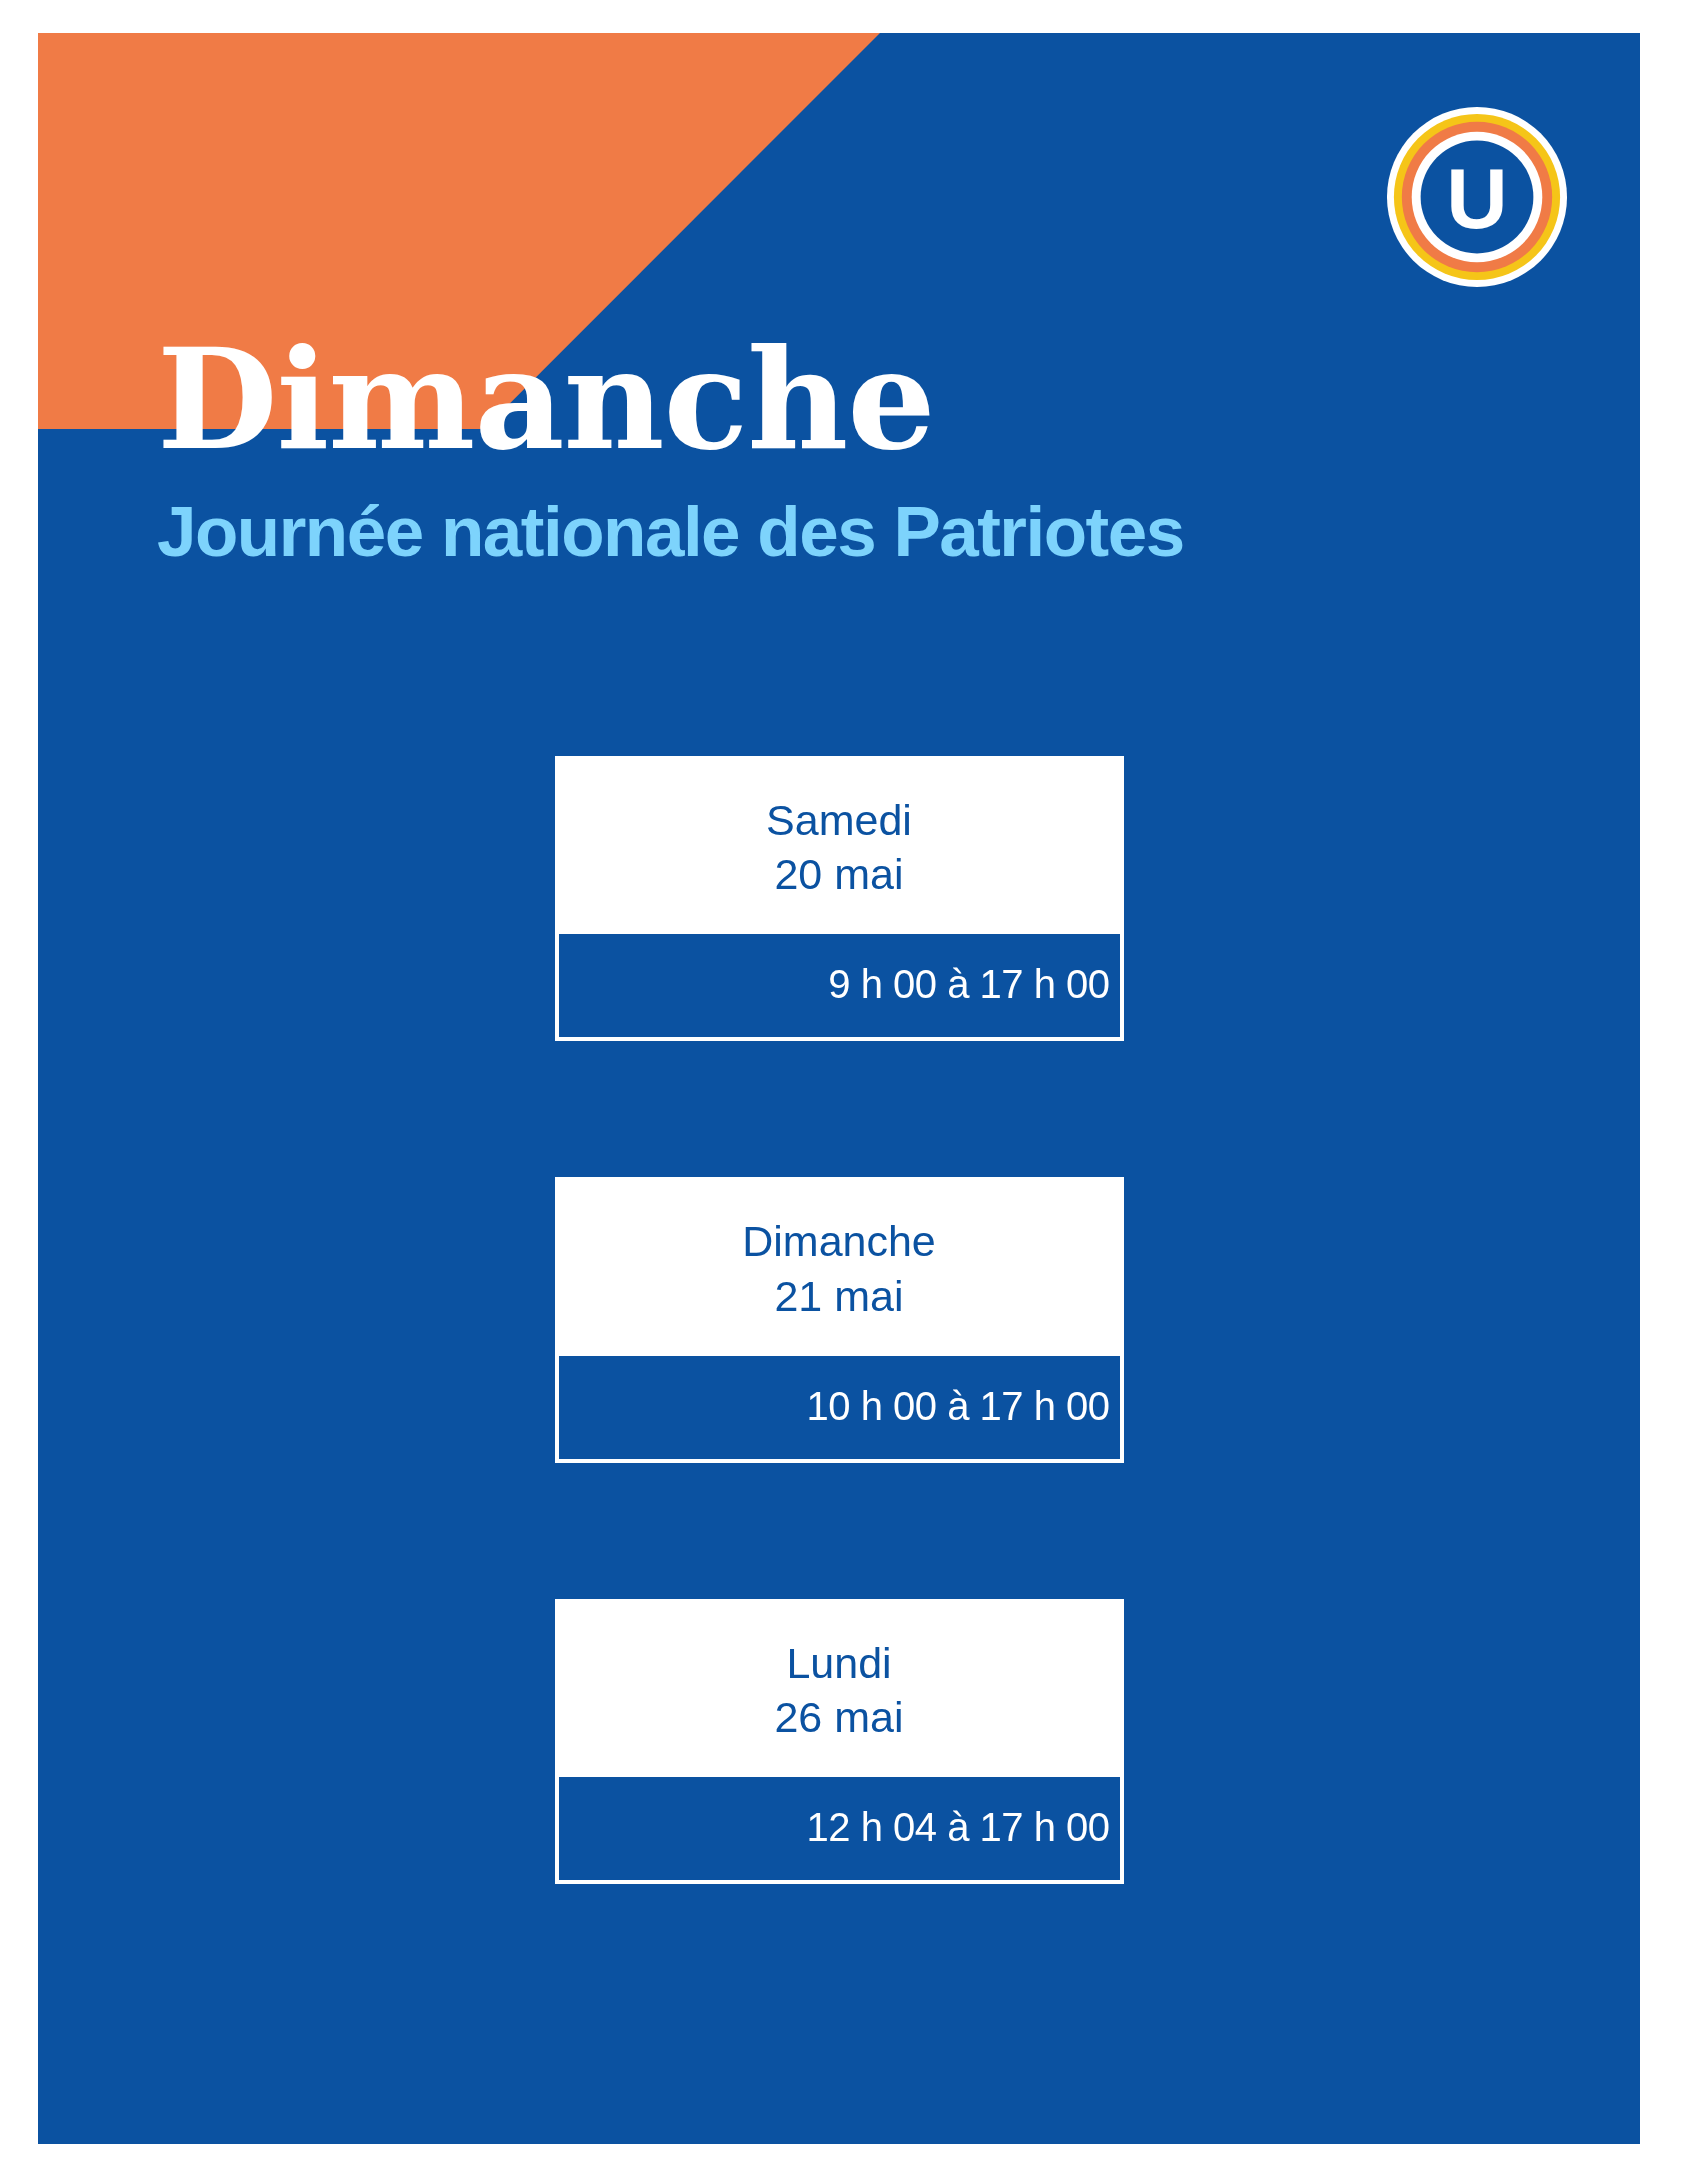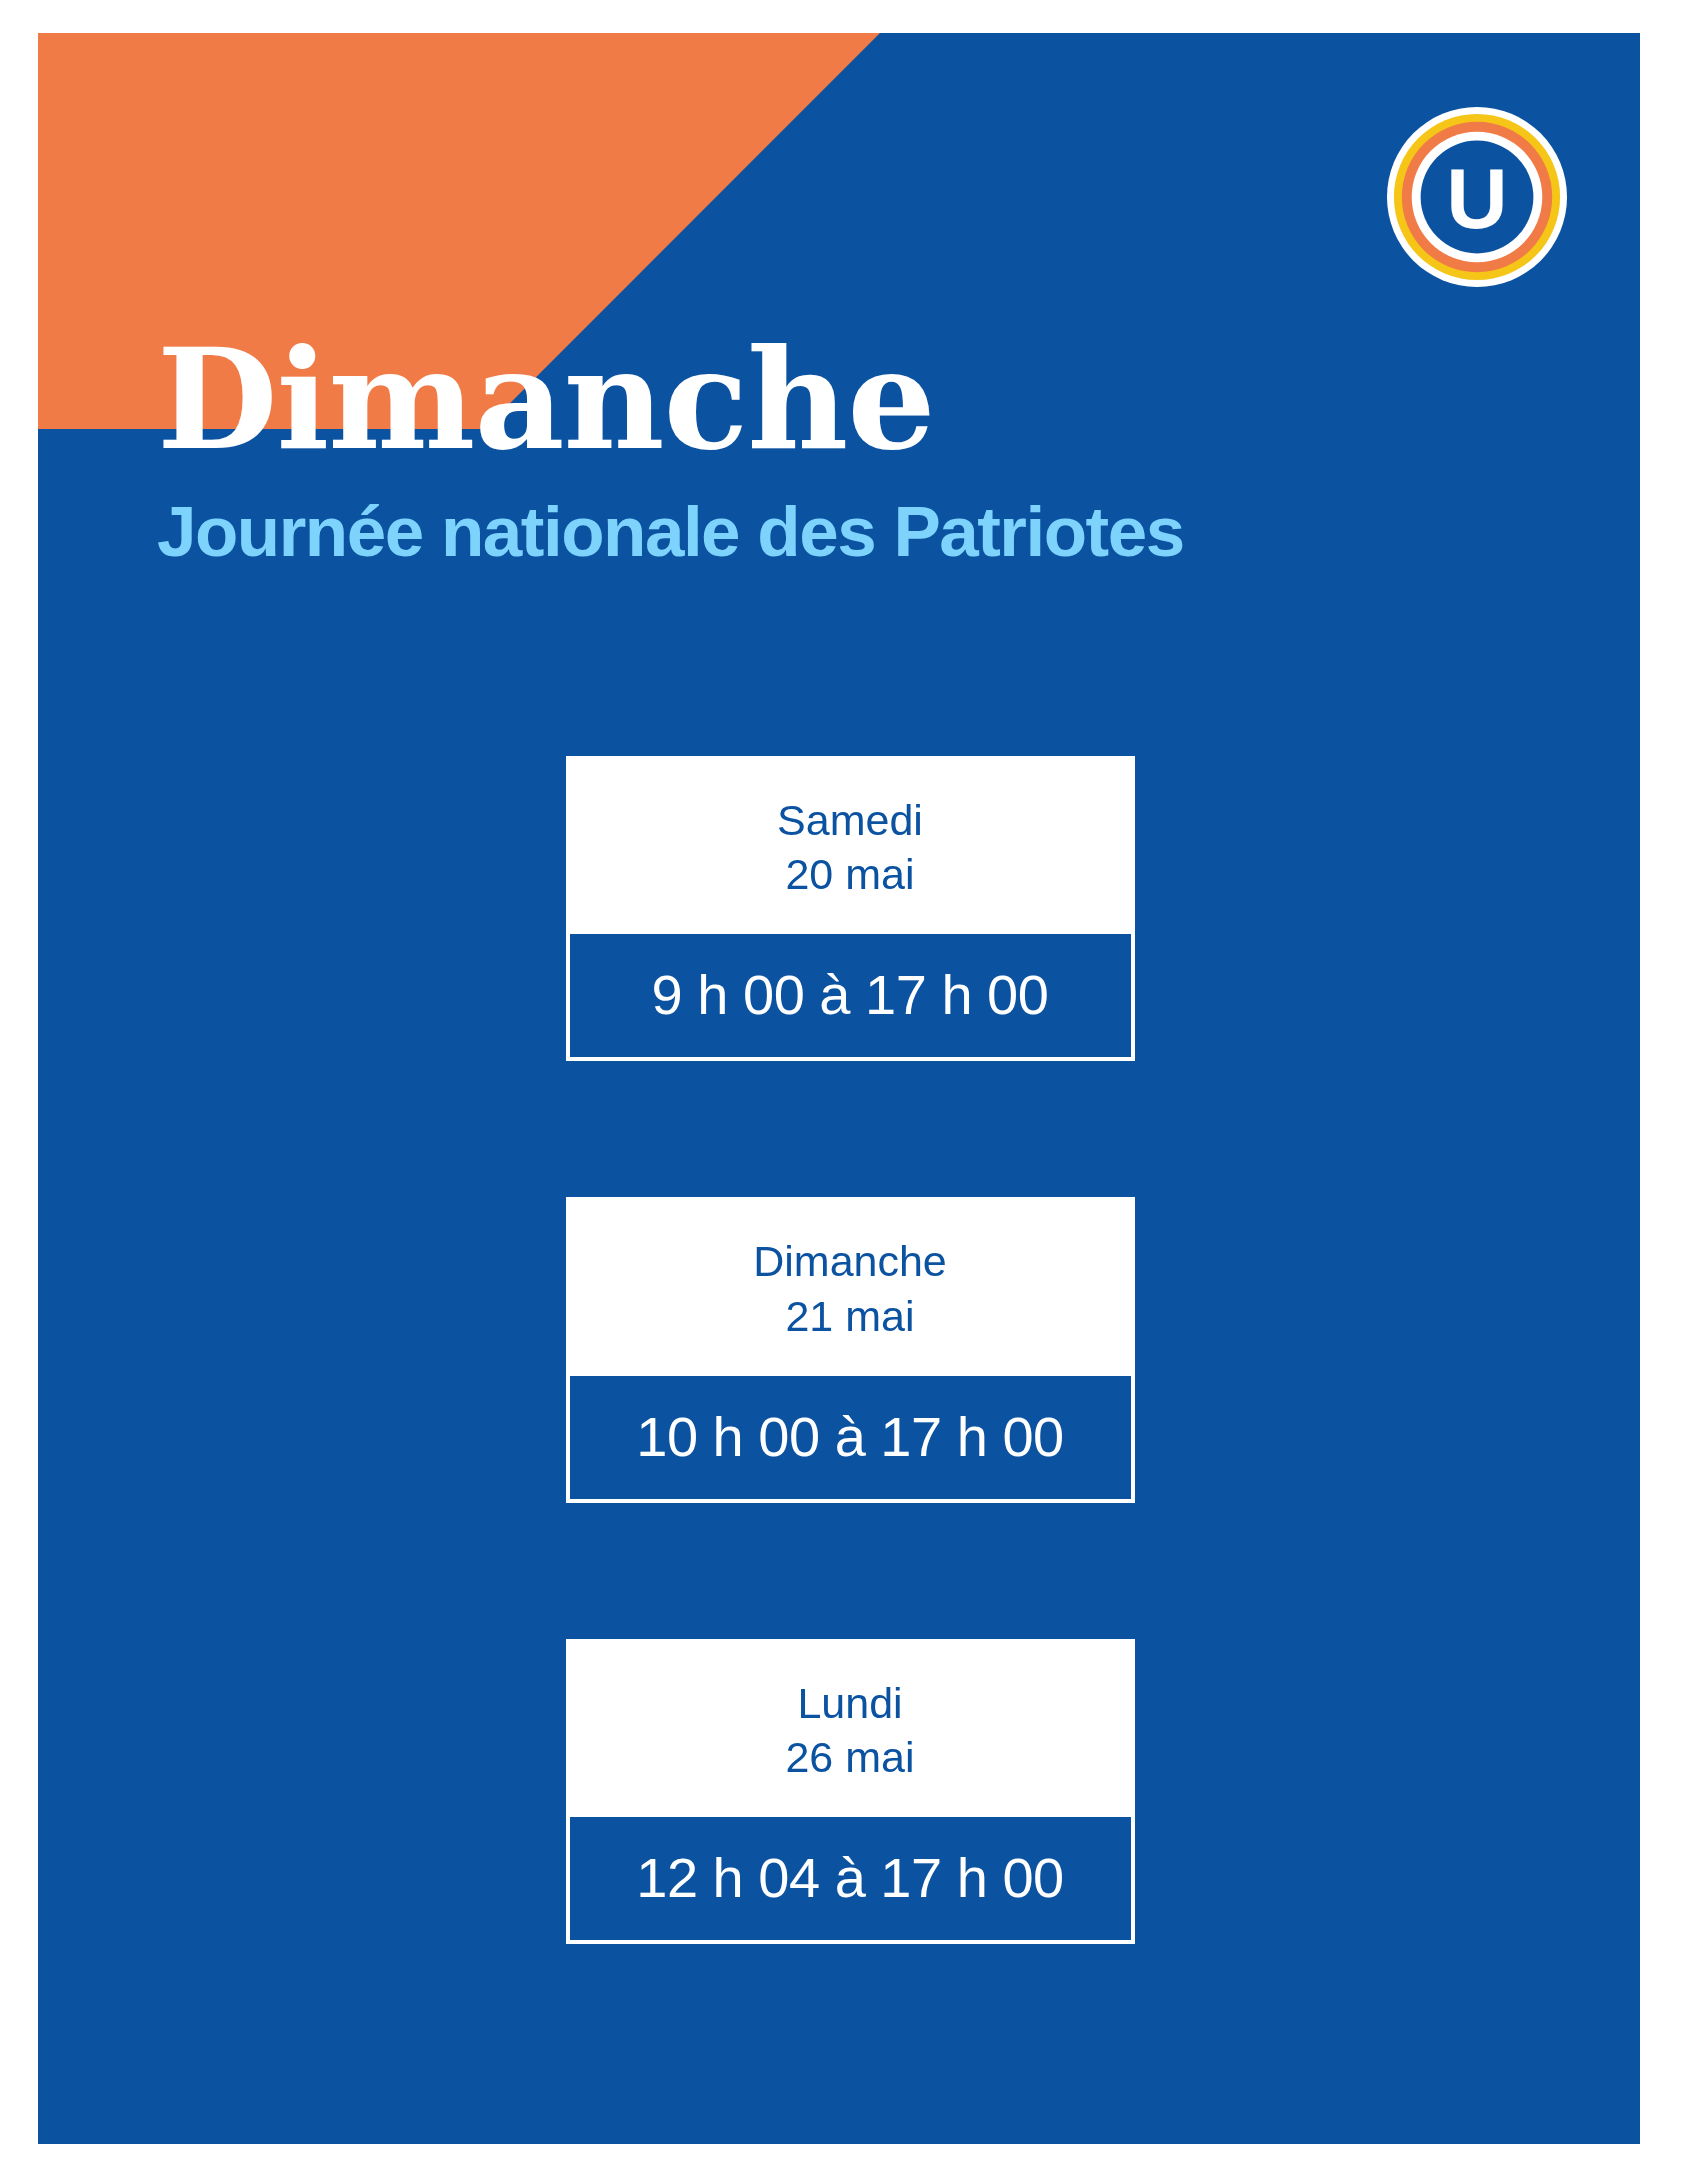--- a/index.html
+++ b/index.html
@@ -66,21 +66,21 @@
     font-size: 71px;
     line-height: 1.1;
     color: #7dd3fc;
     letter-spacing: -1.5px;
     margin: 24px 0 0 0;
   }
 
   
   .cards {
     position: absolute;
-    left: 11px;
+    left: 0;
     top: 723px;
     width: 100%;
   }
   .card {
     width: 569px;
     margin: 0 auto 136px auto;
     box-sizing: border-box;
   }
   .card:last-child { margin-bottom: 8px; }
 
@@ -95,22 +95,22 @@
     font-family: "Liberation Sans", sans-serif;
   }
   .card-day .dayname { display: block; }
   .card-day .daydate { display: block; }
 
   .card-hours {
     background: #0B52A1;
     border: 4px solid #ffffff;
     border-top: none;
     color: #ffffff;
-    text-align: center;
-    font-size: 56px;
+    text-align: right;
+    font-size: 40px;
     letter-spacing: -0.5px;
     padding: 28px 10px 30px 10px;
     box-sizing: border-box;
     font-family: "Liberation Sans", sans-serif;
   }
 </style>
 </head>
 <body>
 
 <div class="poster">

